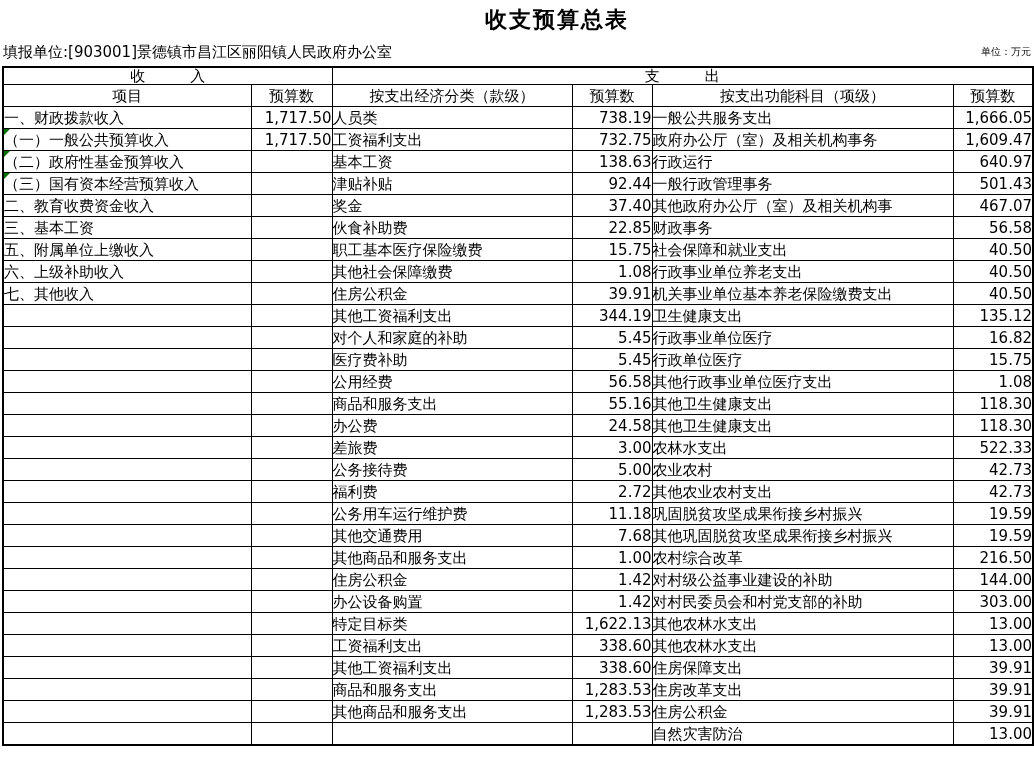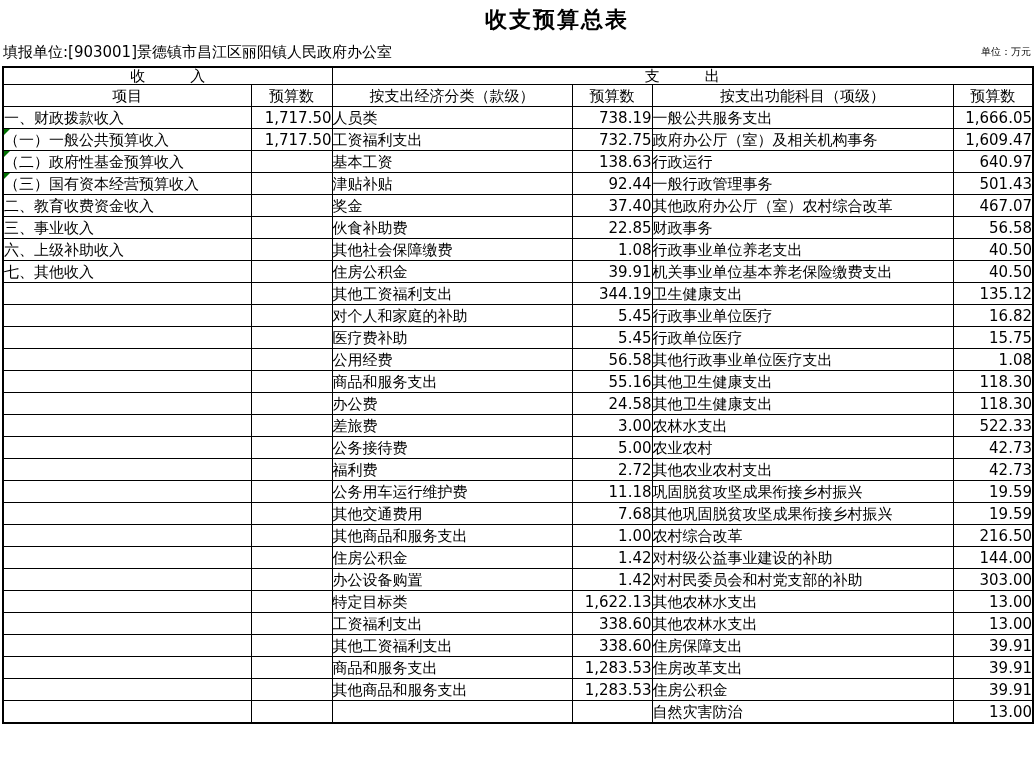--- a/index.html
+++ b/index.html
@@ -88,30 +88,38 @@
           <td class="lbl ind2">津贴补贴</td>
           <td class="val">92.44</td>
           <td class="lbl ind2">一般行政管理事务</td>
           <td class="val">501.43</td>
         </tr>
         <tr>
           <td class="lbl iind0">二、教育收费资金收入</td>
           <td class="val"></td>
           <td class="lbl ind2">奖金</td>
           <td class="val">37.40</td>
-          <td class="lbl ind2">其他政府办公厅（室）农村综合改革</td>
+          <td class="lbl ind2">其他政府办公厅（室）及相关机构事</td>
           <td class="val">467.07</td>
         </tr>
         <tr>
-          <td class="lbl iind0">三、事业收入</td>
+          <td class="lbl iind0">三、基本工资</td>
           <td class="val"></td>
           <td class="lbl ind2">伙食补助费</td>
           <td class="val">22.85</td>
           <td class="lbl ind1">财政事务</td>
           <td class="val">56.58</td>
+        </tr>
+        <tr>
+          <td class="lbl iind0">五、附属单位上缴收入</td>
+          <td class="val"></td>
+          <td class="lbl ind2">职工基本医疗保险缴费</td>
+          <td class="val">15.75</td>
+          <td class="lbl ind0">社会保障和就业支出</td>
+          <td class="val">40.50</td>
         </tr>
         <tr>
           <td class="lbl iind0">六、上级补助收入</td>
           <td class="val"></td>
           <td class="lbl ind2">其他社会保障缴费</td>
           <td class="val">1.08</td>
           <td class="lbl ind1">行政事业单位养老支出</td>
           <td class="val">40.50</td>
         </tr>
         <tr>

